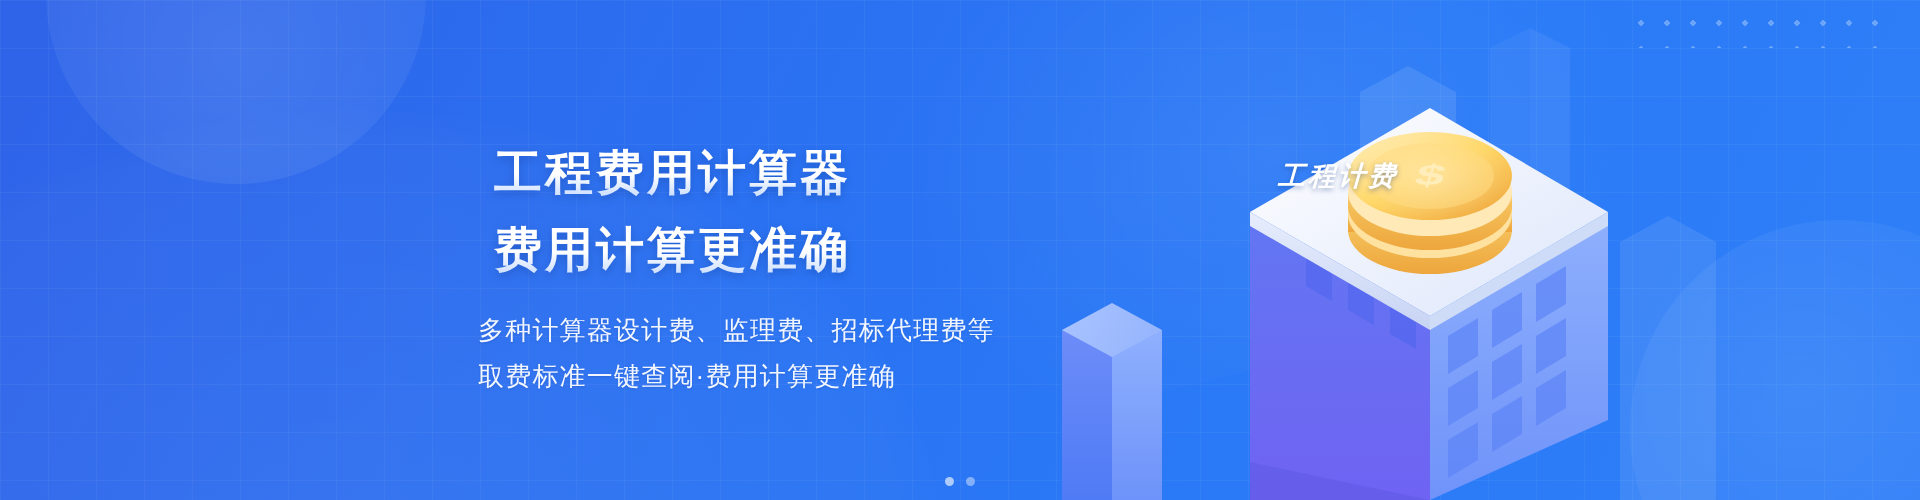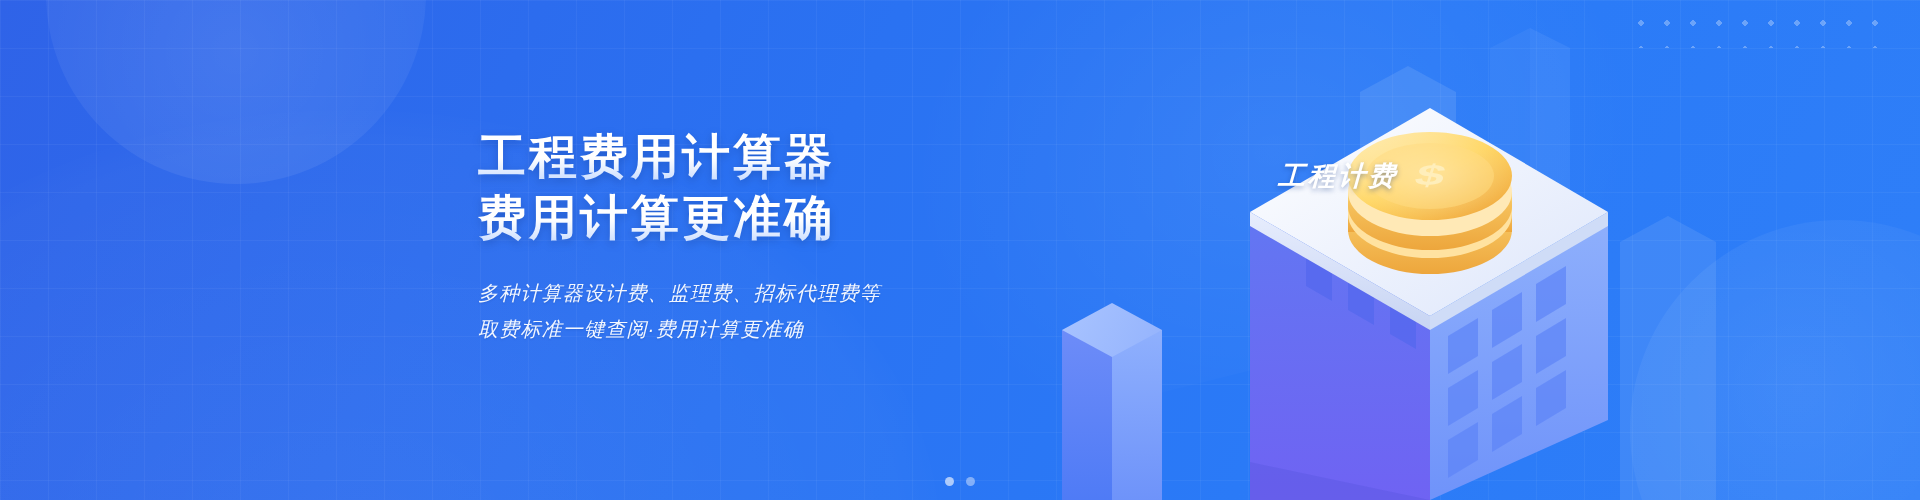--- a/index.html
+++ b/index.html
@@ -49,28 +49,27 @@
   }
   
   .copy{position:absolute;left:478px;top:126px;width:620px;}
   .headline{
     font-weight:bold;font-size:48px;line-height:1.28;letter-spacing:3px;
     color:#ffffff;
     background:linear-gradient(180deg,#ffffff 0%,#ffffff 52%,#dbe8ff 78%,#bcd4ff 100%);
     -webkit-background-clip:text;background-clip:text;
     -webkit-text-fill-color:transparent;
     filter:drop-shadow(0 3px 4px rgba(16,52,130,.33));
-    margin:0;white-space:nowrap;
+    margin:16px;white-space:nowrap;
   }
   .subline{
     margin:28px 0 0 0;
-    font-size:20px;line-height:1.62;letter-spacing:1.2px;
+    font-size:26px;line-height:1.62;letter-spacing:1.2px;
     color:#f2f7ff;white-space:nowrap;
     text-shadow:0 1px 2px rgba(20,56,140,.22);
-    font-style:italic;
   }
   
   .illus{position:absolute;left:1060px;top:0;width:860px;height:500px;}
   .badge{
     position:absolute;left:218px;top:158px;
     font-size:27px;font-weight:bold;font-style:italic;letter-spacing:3px;
     color:#ffffff;white-space:nowrap;
     text-shadow:0 2px 5px rgba(18,54,132,.4);
     transform:skewX(-2deg);
   }

